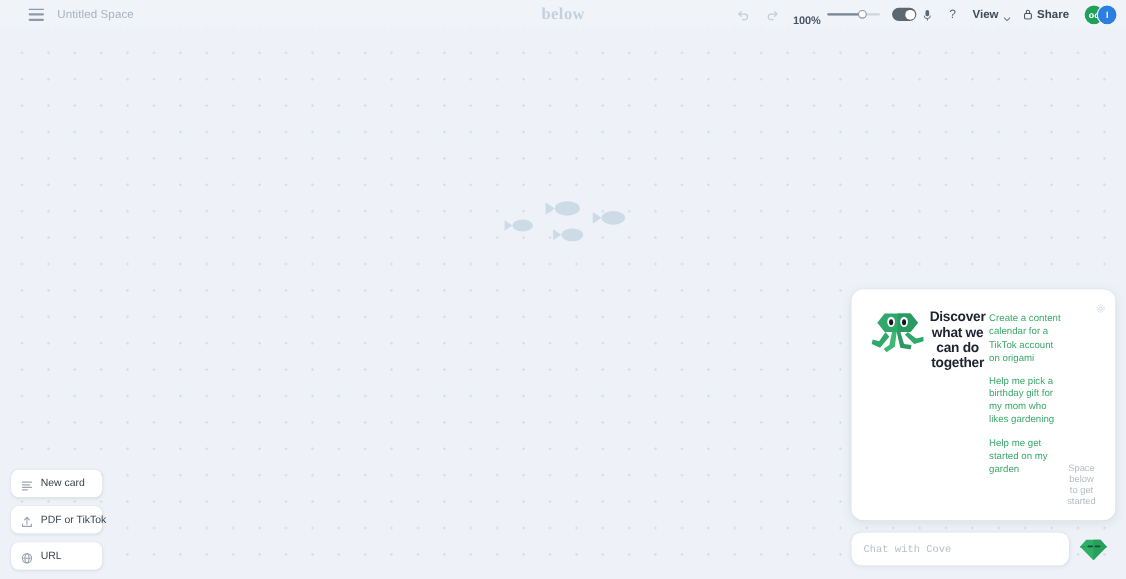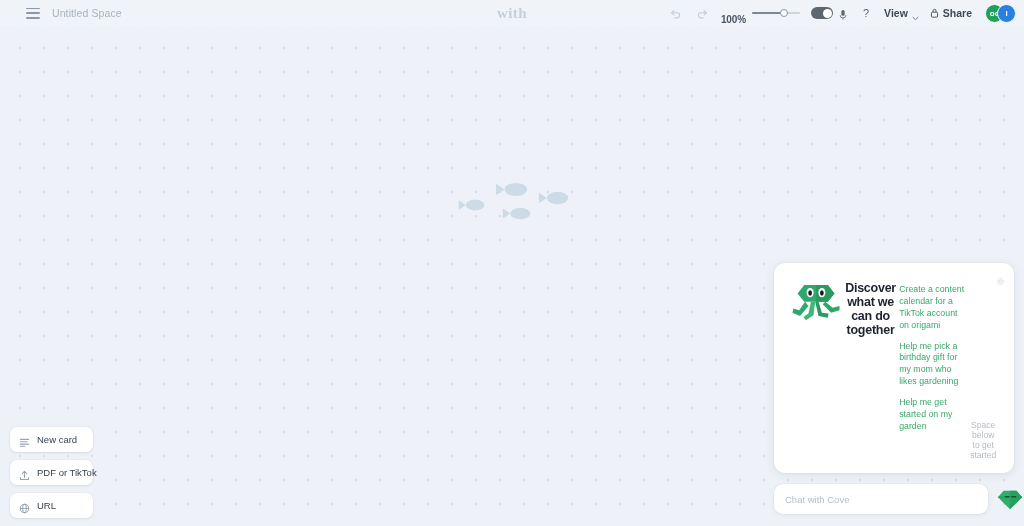--- a/index.html
+++ b/index.html
@@ -235,29 +235,29 @@
     position: absolute;
     left: 774px;
     bottom: 12px;
     width: 250px;
     display: flex;
     align-items: center;
     gap: 8px;
     z-index: 30;
   }
   #chat-input {
-    width: 214px;
+    width: 198px;
     height: 30px;
     background: #fff;
     border: none;
     border-radius: 9px;
     box-shadow: 0 1px 4px rgba(40,55,75,0.09), 0 0 0 0.5px rgba(40,55,75,0.05);
     padding: 0 11px;
     font-size: 9.5px;
-    font-family: Liberation Sans, sans-serif;
+    font-family: Liberation Mono, monospace;
     color: #3a4450;
     outline: none;
   }
   #chat-input::placeholder { color: #b6bfc9; }
   .gem { width: 28px; height: 26px; cursor: pointer; }
   .gem svg { display: block; }
 </style>
 </head>
 <body>
 
@@ -268,21 +268,21 @@
     <div class="tb-left">
       <div class="hamburger">
         <i></i>
           <i></i>
           <i></i>
       </div>
       <div class="space-title">Untitled Space</div>
     </div>
 
     <div class="tb-center">
-      <div class="cove-logo">with</div>
+      <div class="cove-logo">below</div>
     </div>
 
     <div class="tb-right">
 
       <div class="arrow-btn">
         <svg viewBox="0 0 14 14" width="12" height="12" fill="none" stroke="currentColor" stroke-width="1.3" stroke-linecap="round" stroke-linejoin="round">
           <path d="M4.5 4.2 L2 6.7 L4.5 9.2"></path>
             <path d="M2 6.7 H8.2 A3 3 0 0 1 8.2 12.7 H6"></path>
         </svg>
       </div>

